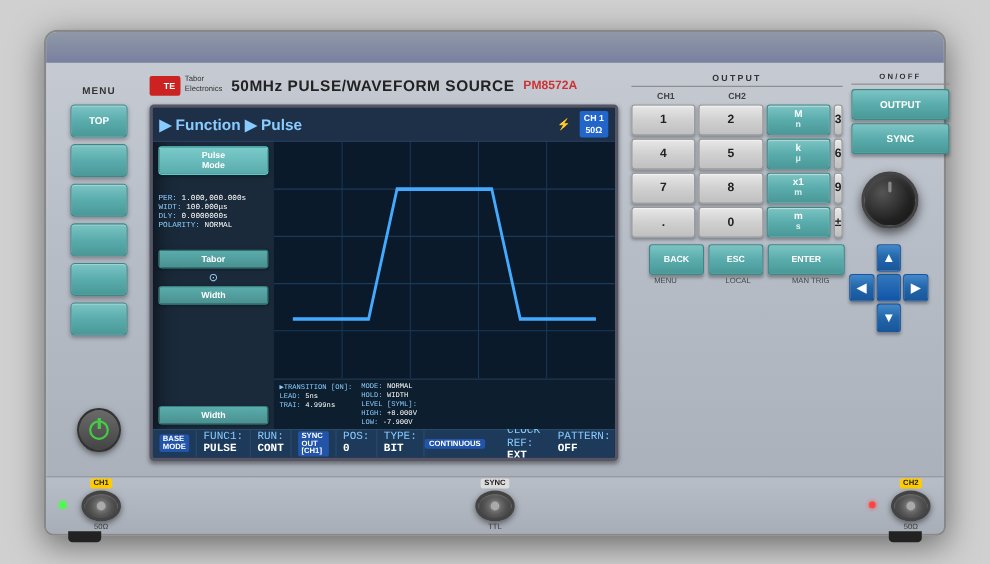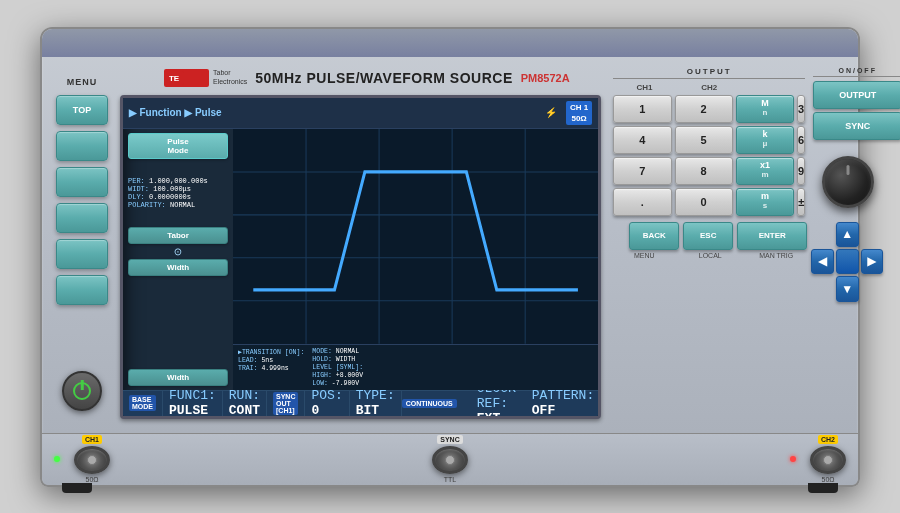--- a/index.html
+++ b/index.html
@@ -132,31 +132,30 @@
       height: 22px;
     }
 
     .brand-logo {
       display: flex;
       align-items: center;
       gap: 4px;
     }
 
     .brand-logo-box {
-      width: 45px;
+      width: 28px;
       height: 18px;
       background: #cc2222;
       border-radius: 2px;
       display: flex;
       align-items: center;
-      justify-content: flex-start;
+      justify-content: flex-end;
       color: white;
       font-size: 7px;
       font-weight: bold;
-      margin-left: 44px;
     }
 
     .brand-text {
       font-size: 7px;
       color: #333;
       line-height: 1.2;
     }
 
     .device-title {
       font-size: 14px;
@@ -194,21 +193,21 @@
 
     .screen-header-left {
       display: flex;
       align-items: center;
       gap: 4px;
       flex: 1;
     }
 
     .screen-func {
       color: #88ccff;
-      font-size: 10px;
+      font-size: 14px;
       font-weight: bold;
     }
 
     .usb-icon {
       color: #aaa;
       font-size: 10px;
       margin-left: auto;
       margin-right: 8px;
     }
 
@@ -334,21 +333,21 @@
       background: #2255aa;
       color: white;
       font-size: 7px;
       font-weight: bold;
       padding: 1px 3px;
       border-radius: 2px;
     }
 
     .status-text {
       color: #88ccff;
-      font-size: 13px;
+      font-size: 10px;
       font-family: 'Courier New', monospace;
     }
 
     .status-text span {
       color: white;
       font-weight: bold;
     }
 
     .status-continuous {
       background: #2255aa;

